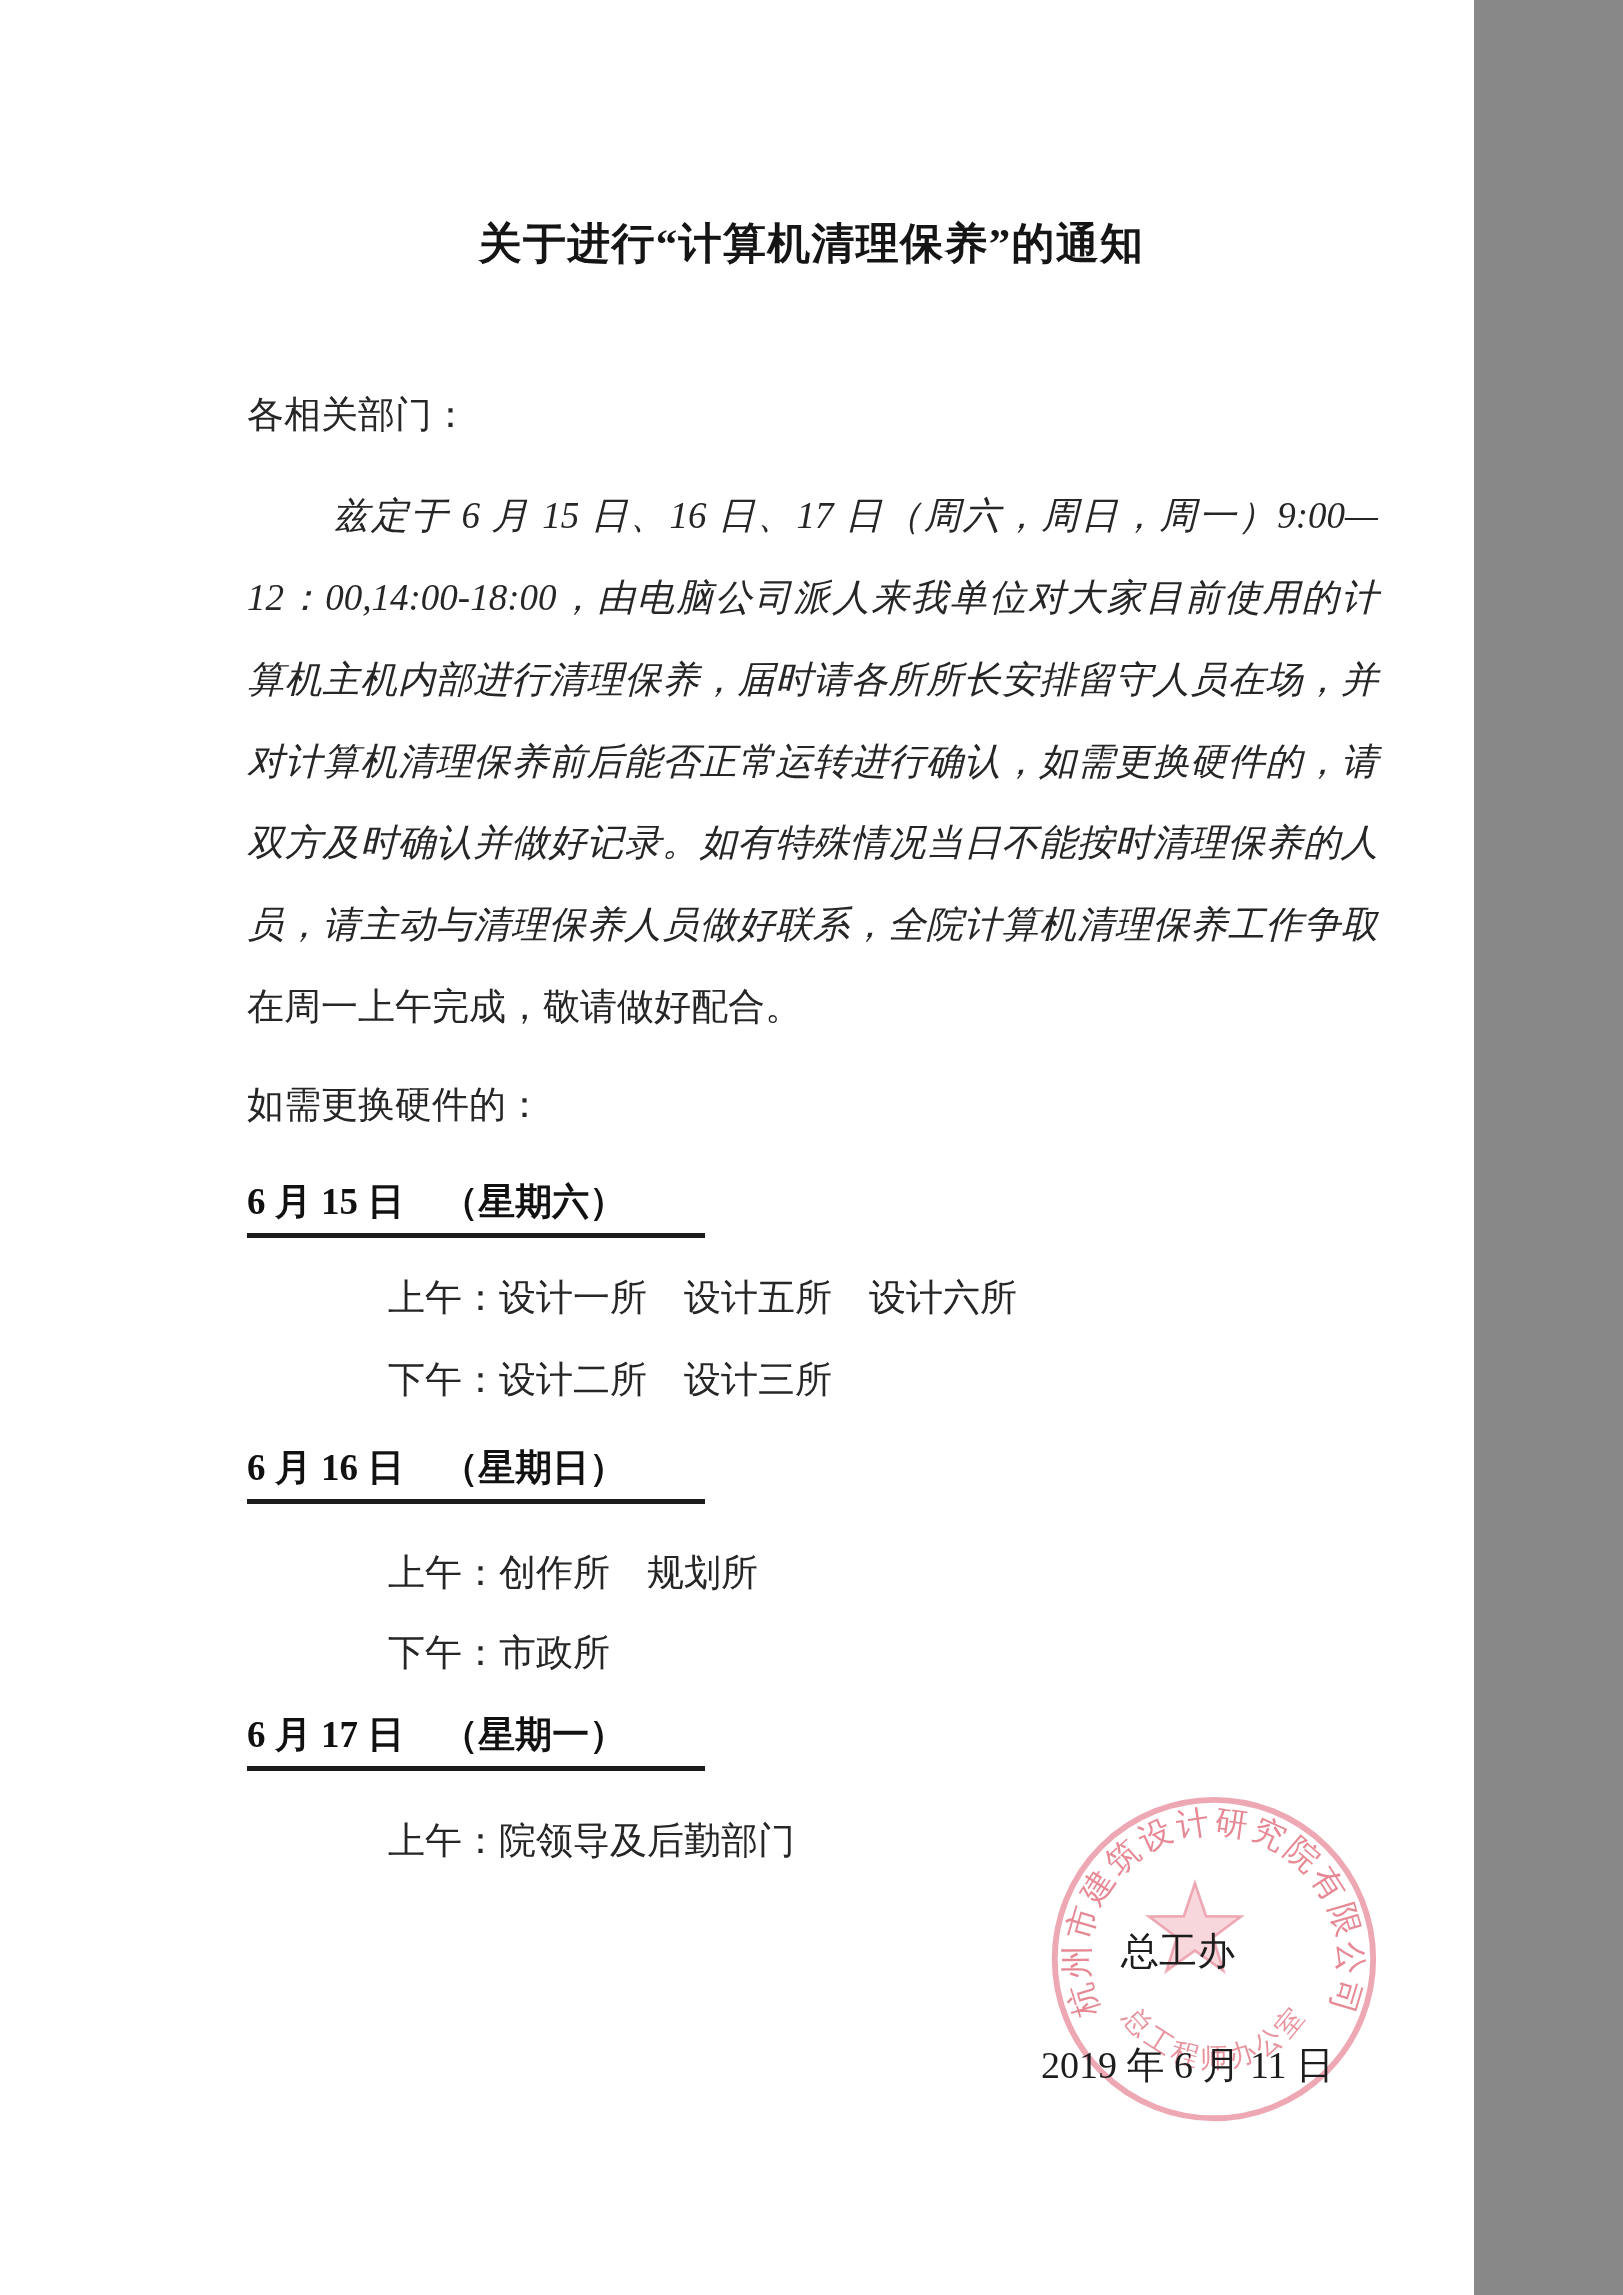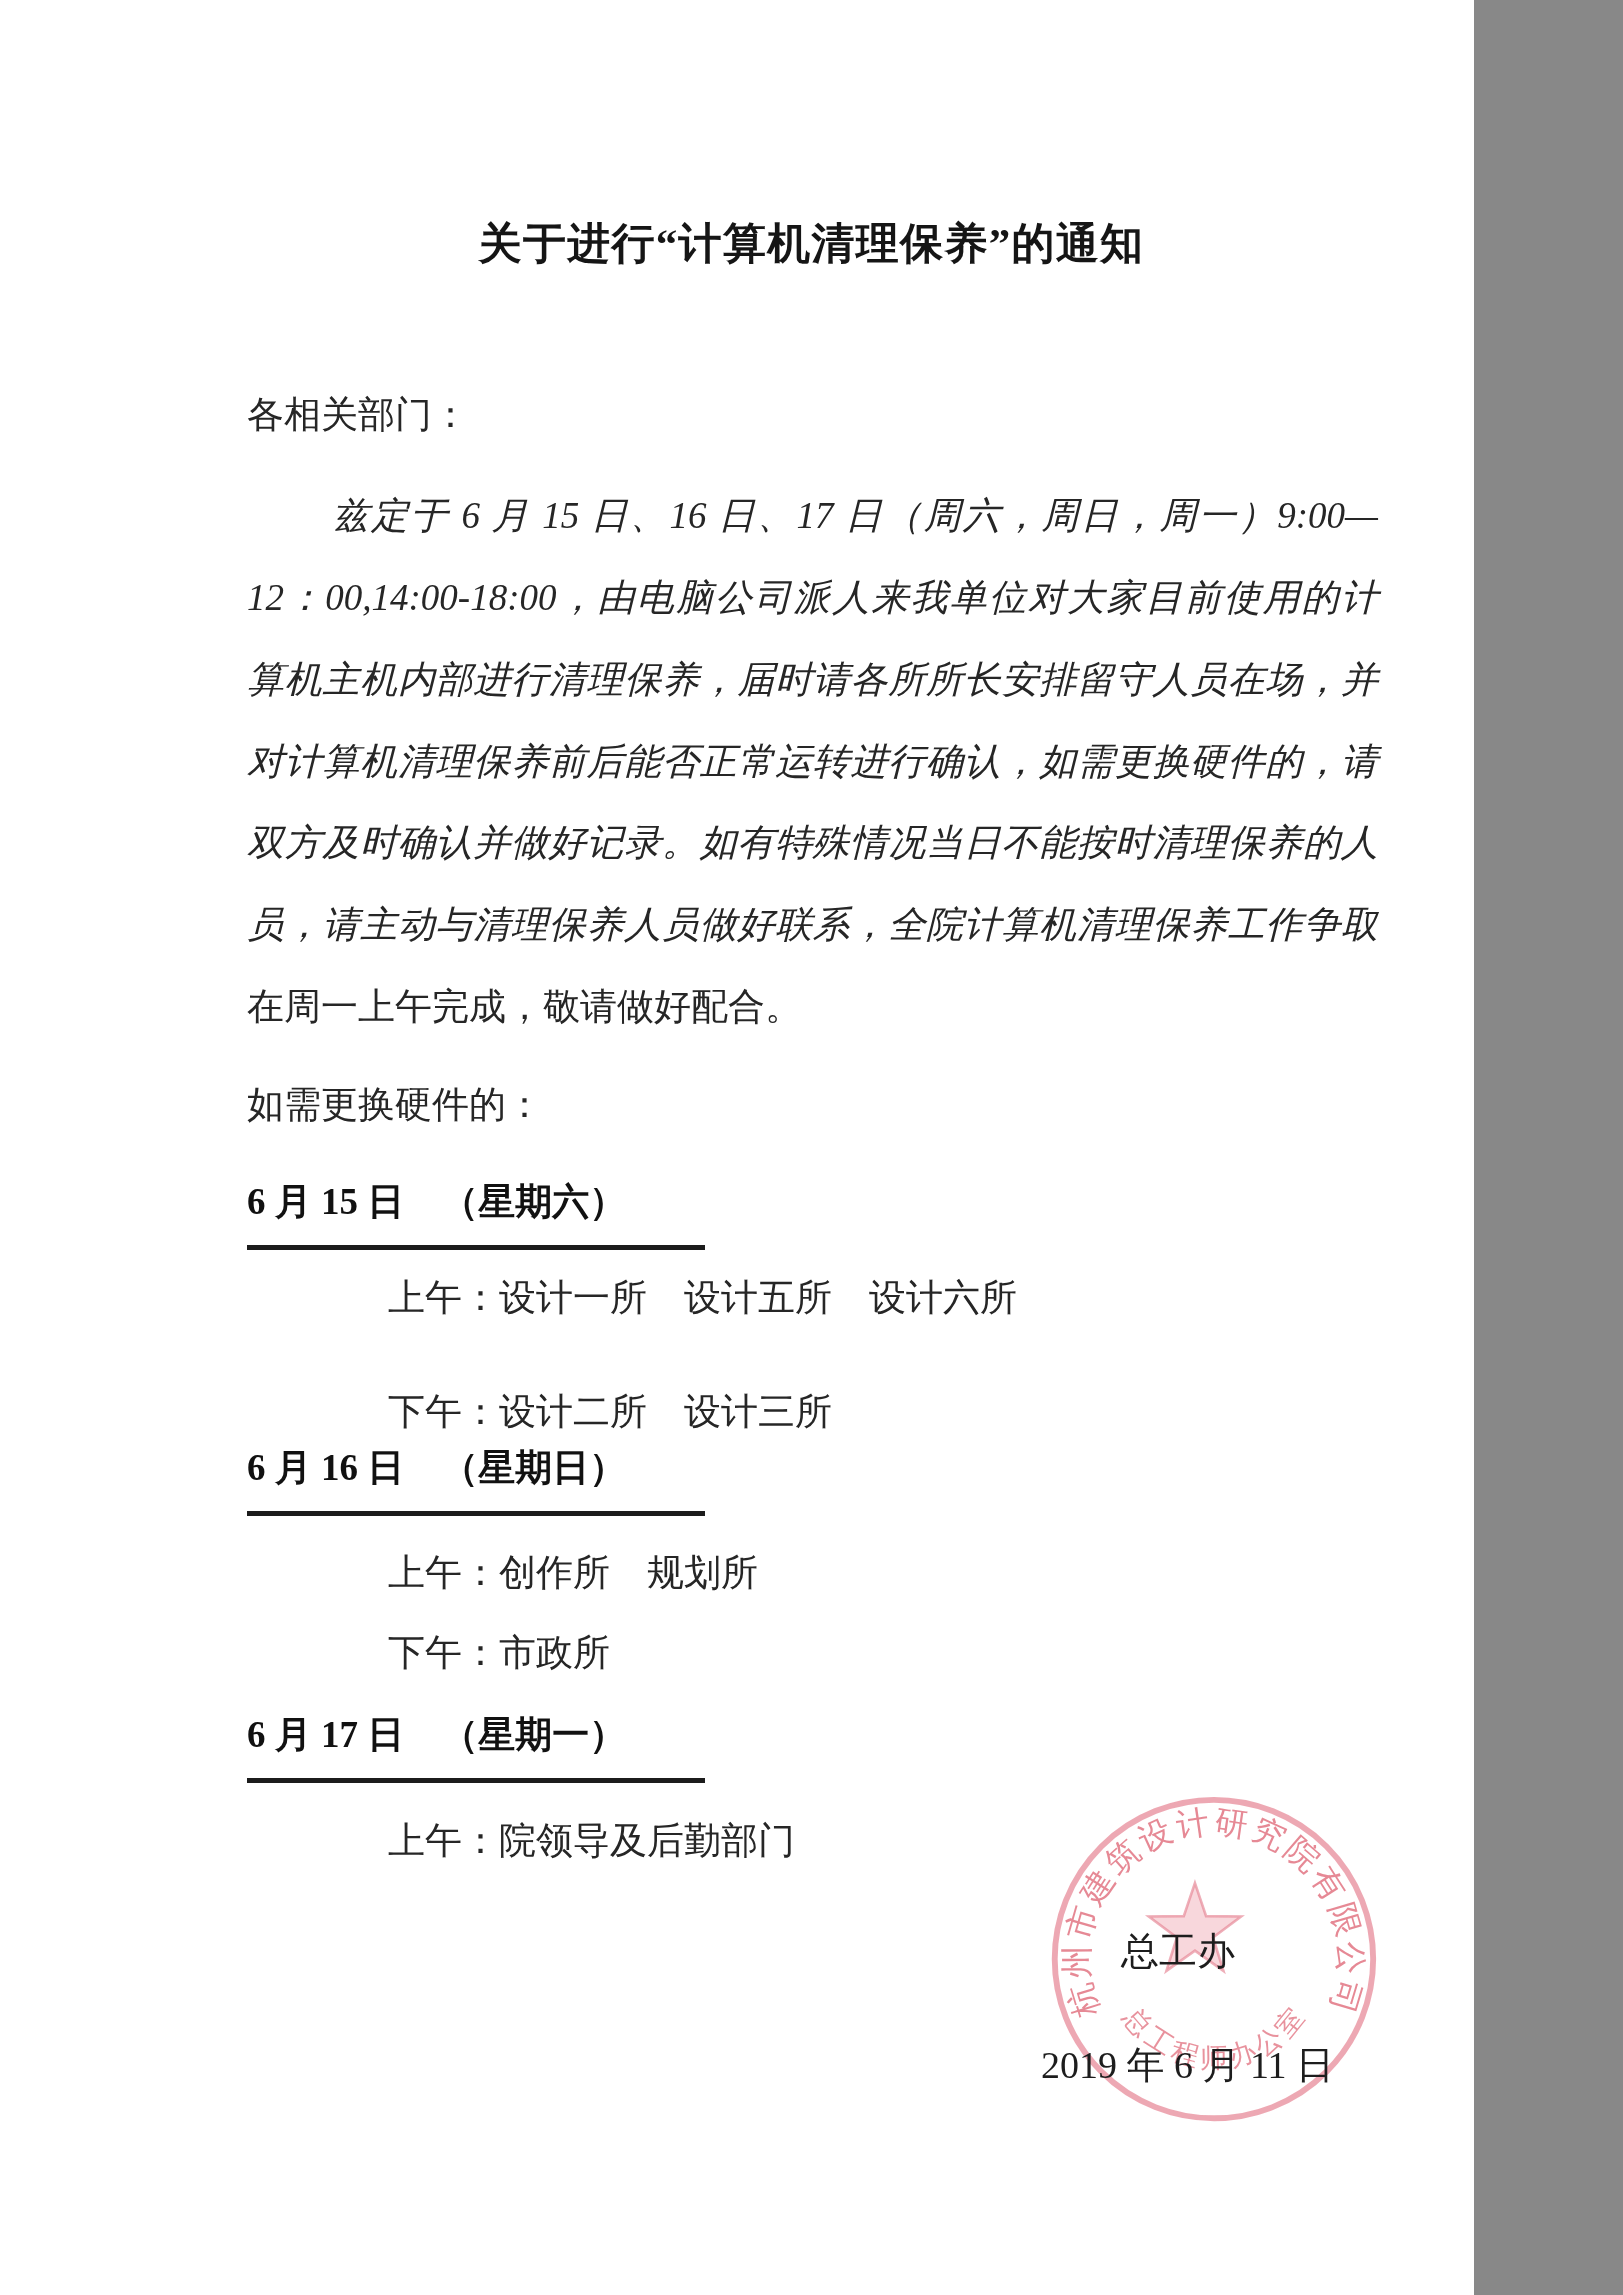--- a/index.html
+++ b/index.html
@@ -34,31 +34,31 @@
   }
   .indent{text-indent:85px;}
   .salut{top:393px;}
   .bl0{top:494px;} .bl1{top:576px;} .bl2{top:658px;}
   .bl3{top:740px;} .bl4{top:821px;} .bl5{top:903px;} .bl6{top:985px;}
   .intro{top:1083px;}
   .dayhead{
     left:247px;
     width:458px;
     font-size:37px;font-weight:bold;color:#111;
-    padding-bottom:18px;
+    padding-bottom:6px;
     border-bottom:5.2px solid #1c1c1c;
     white-space:nowrap;
   }
   .h0{top:1177px;} .h1{top:1443px;} .h2{top:1710px;}
   .sched{
     left:388px;
     font-size:37px;
     white-space:nowrap;
   }
-  .s0i0{top:1273px;} .s0i1{top:1387px;}
+  .s0i0{top:1273px;} .s0i1{top:1355px;}
   .s1i0{top:1548px;} .s1i1{top:1628px;}
   .s2i0{top:1816px;}
   .stamp{
     left:1039px;top:1792px;width:344px;height:344px;
     opacity:.92;
   }
   .sig{
     left:1121px;top:1926px;
     font-size:38px;color:#1d1d1d;
     white-space:nowrap;

